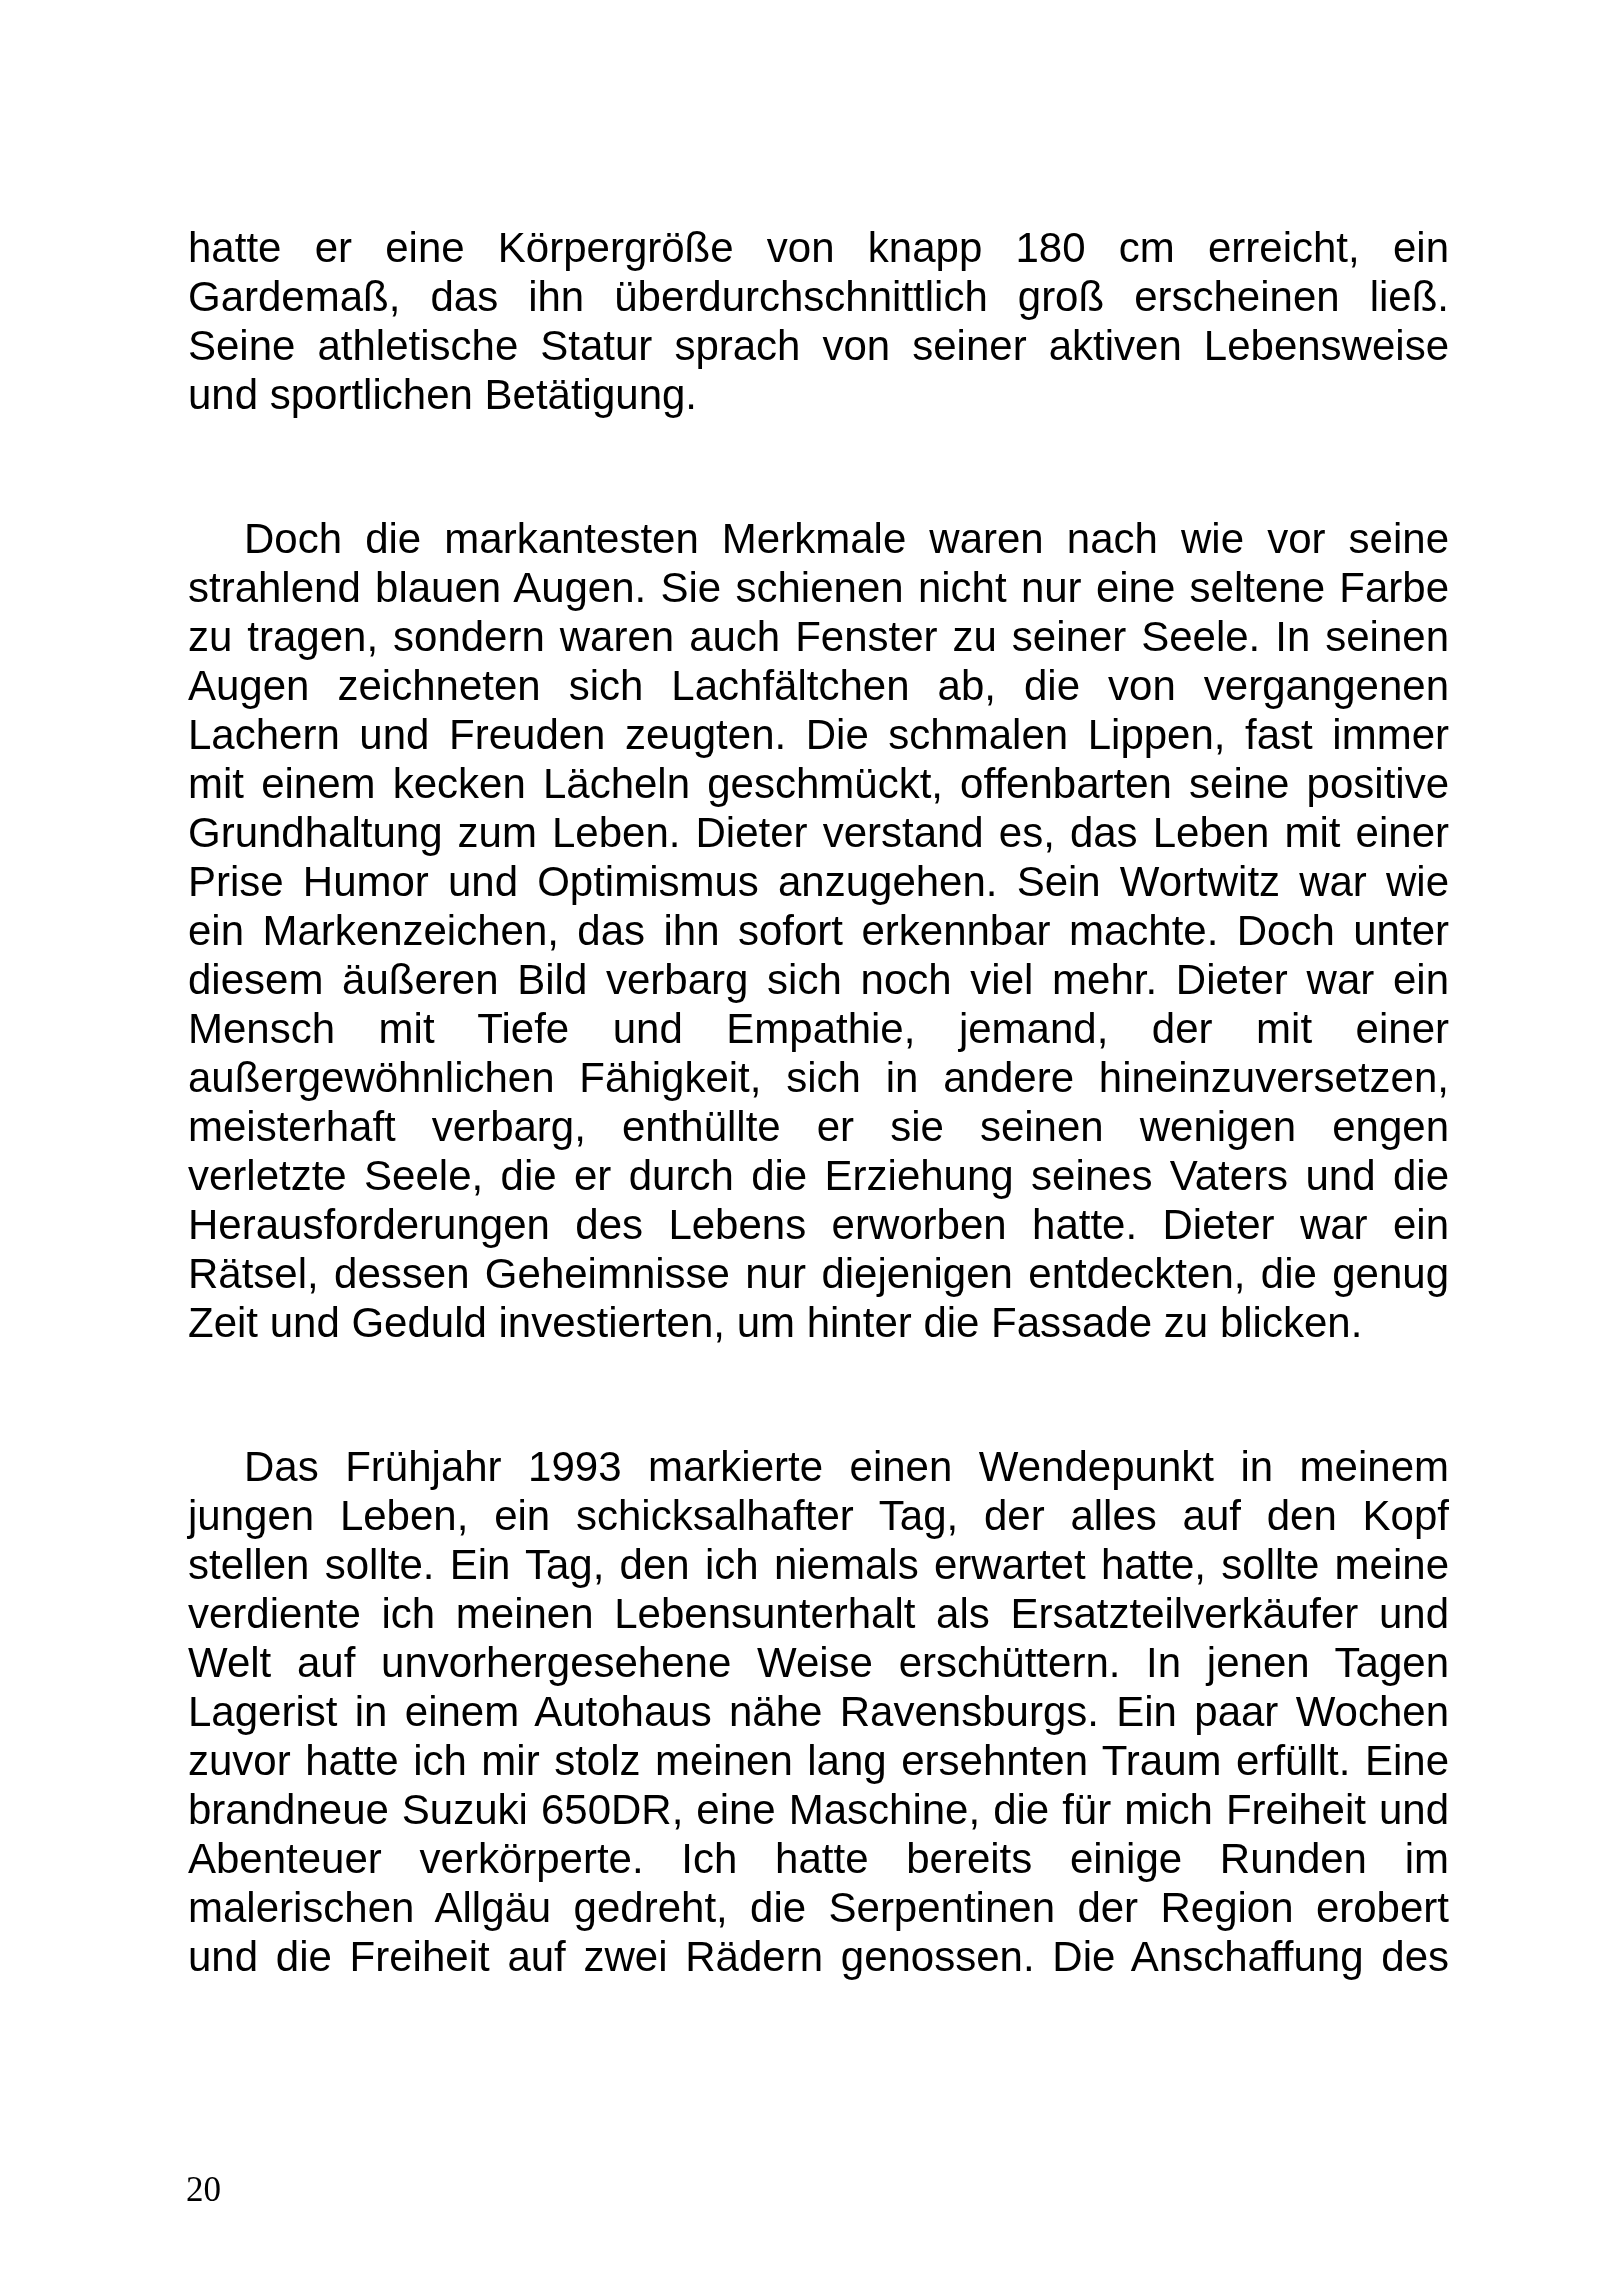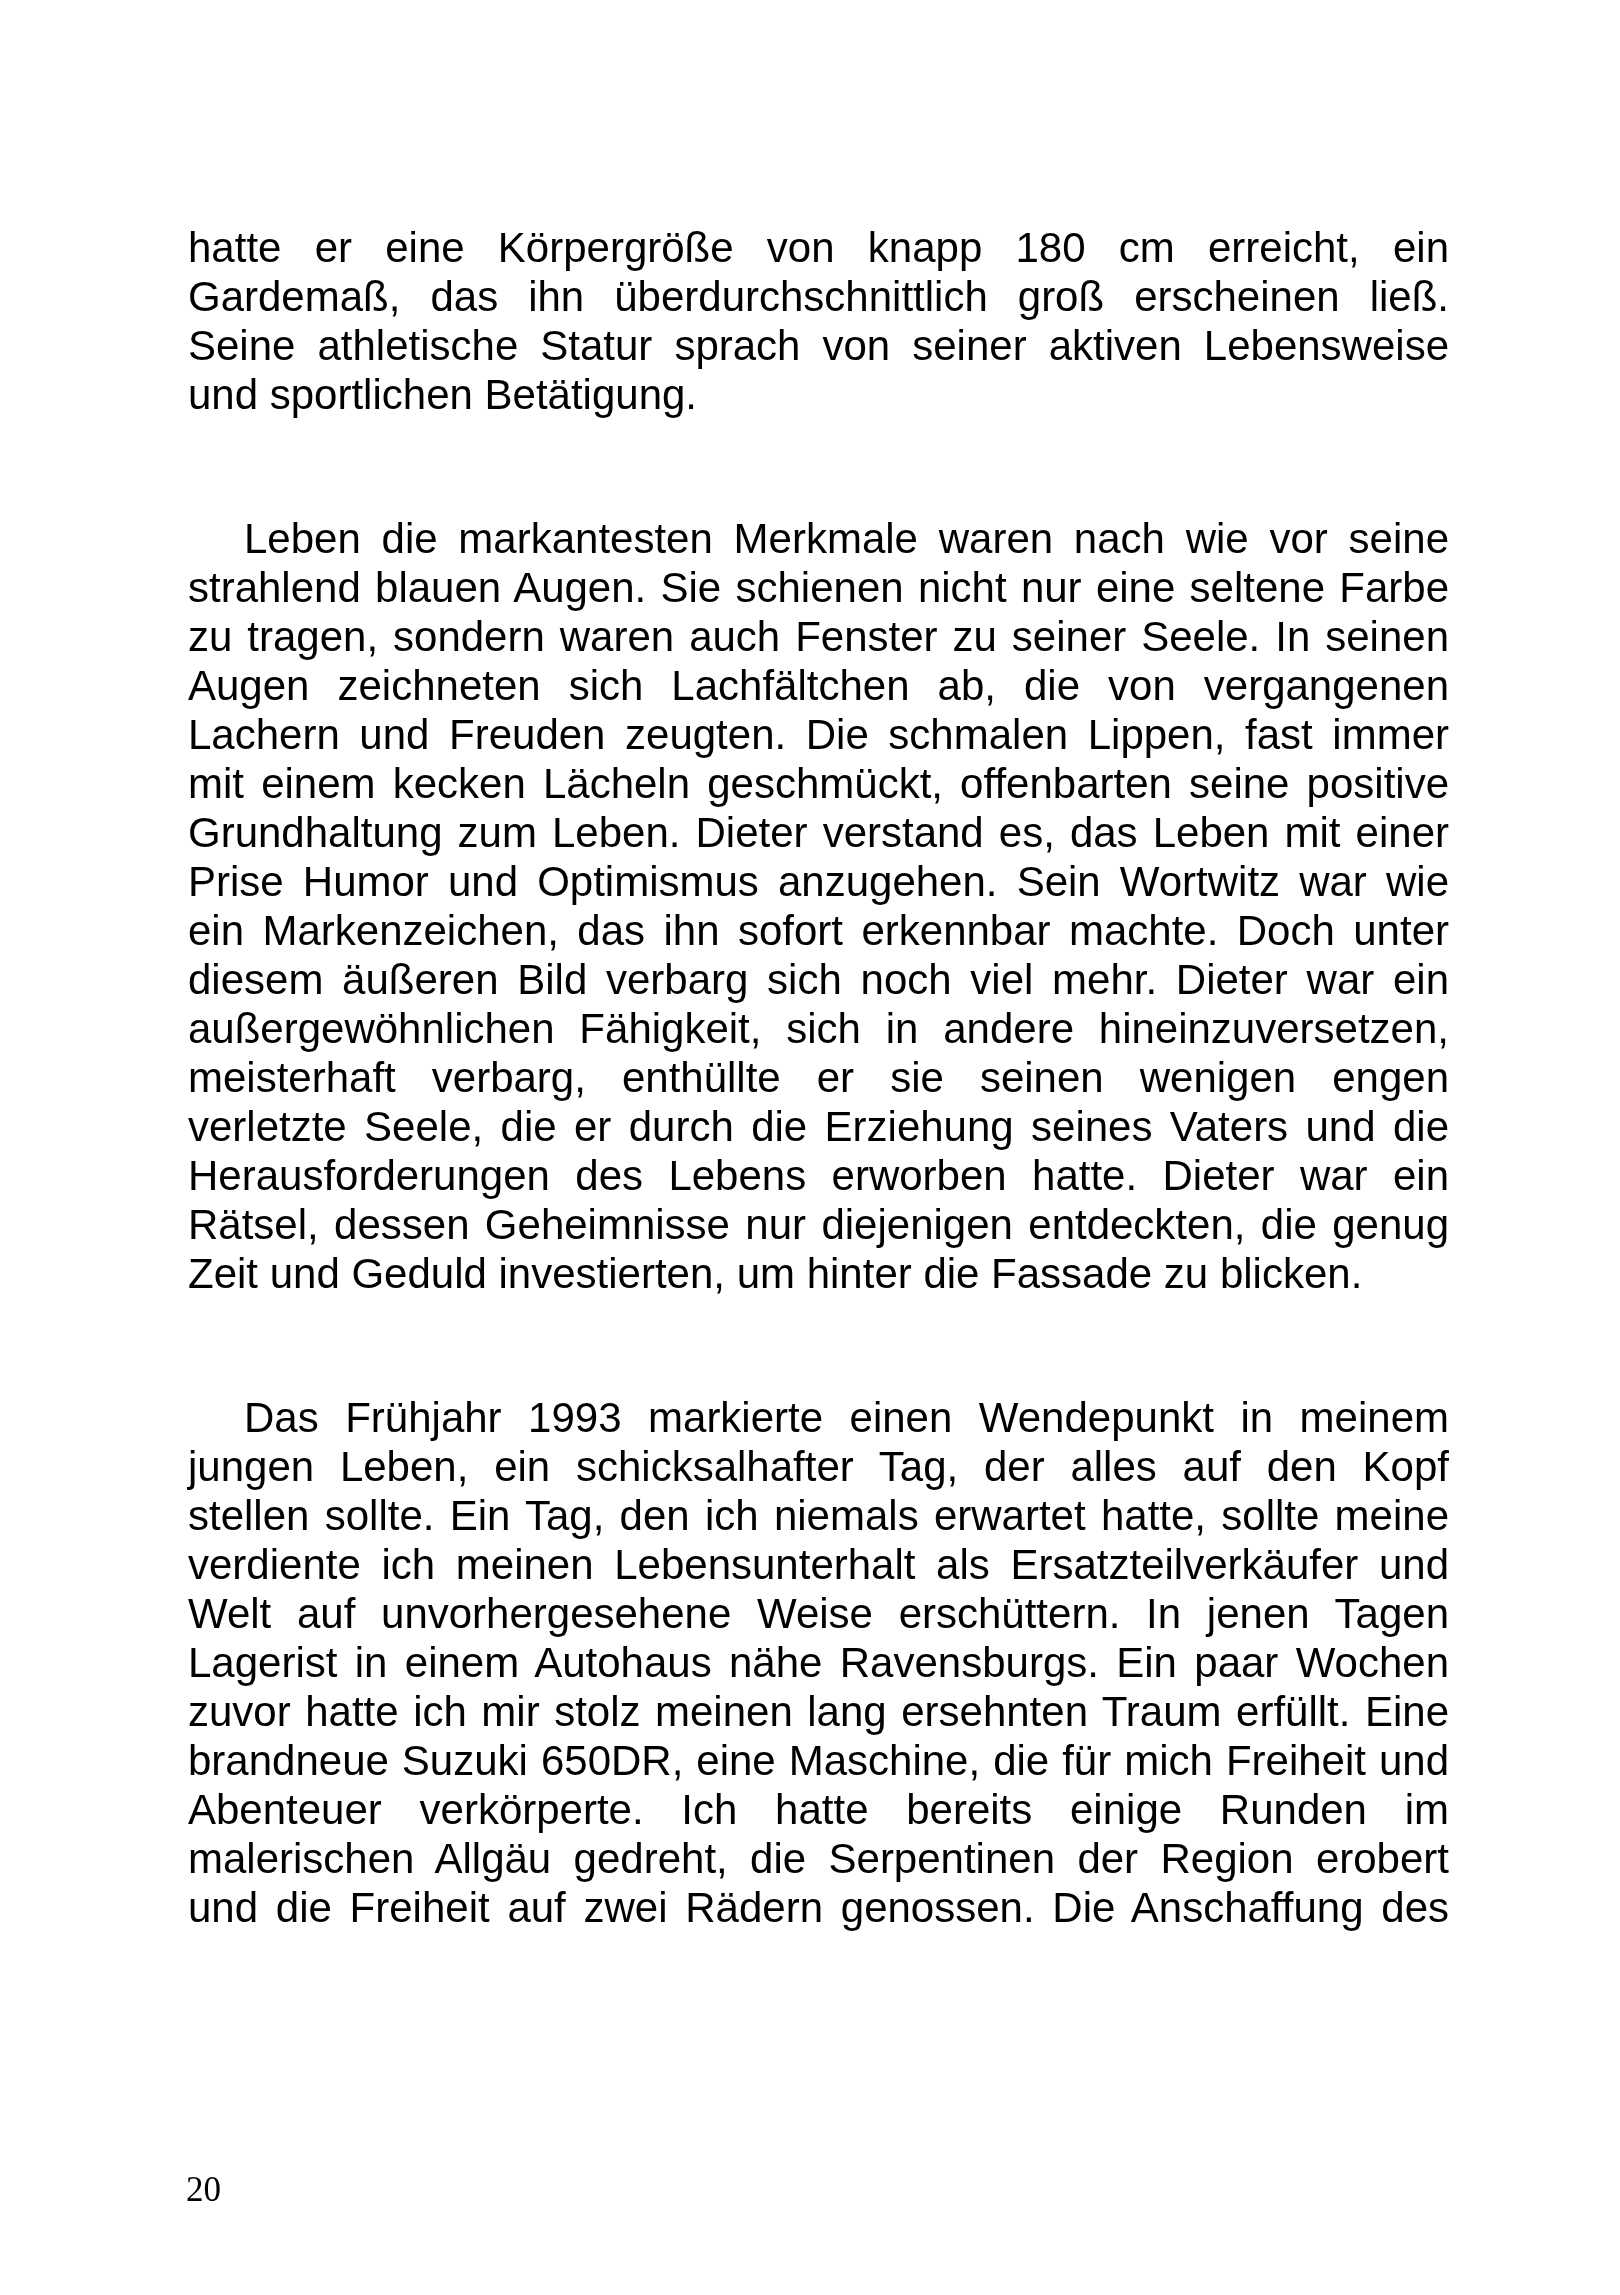--- a/index.html
+++ b/index.html
@@ -68,30 +68,31 @@
   <div class="text-block">
 
     <p class="para">
       <span class="line">hatte er eine Körpergröße von knapp 180 cm erreicht, ein</span>
       <span class="line">Gardemaß, das ihn überdurchschnittlich groß erscheinen ließ.</span>
       <span class="line">Seine athletische Statur sprach von seiner aktiven Lebensweise</span>
       <span class="line last">und sportlichen Betätigung.</span>
     </p>
 
     <p class="para">
-      <span class="line" style="padding-left:56px">Leben die markantesten Merkmale waren nach wie vor seine</span>
+      <span class="line" style="padding-left:56px">Doch die markantesten Merkmale waren nach wie vor seine</span>
       <span class="line">strahlend blauen Augen. Sie schienen nicht nur eine seltene Farbe</span>
       <span class="line">zu tragen, sondern waren auch Fenster zu seiner Seele. In seinen</span>
       <span class="line">Augen zeichneten sich Lachfältchen ab, die von vergangenen</span>
       <span class="line">Lachern und Freuden zeugten. Die schmalen Lippen, fast immer</span>
       <span class="line">mit einem kecken Lächeln geschmückt, offenbarten seine positive</span>
       <span class="line">Grundhaltung zum Leben. Dieter verstand es, das Leben mit einer</span>
       <span class="line">Prise Humor und Optimismus anzugehen. Sein Wortwitz war wie</span>
       <span class="line">ein Markenzeichen, das ihn sofort erkennbar machte. Doch unter</span>
       <span class="line">diesem äußeren Bild verbarg sich noch viel mehr. Dieter war ein</span>
+      <span class="line">Mensch mit Tiefe und Empathie, jemand, der mit einer</span>
       <span class="line">außergewöhnlichen Fähigkeit, sich in andere hineinzuversetzen,</span>
       <span class="line">meisterhaft verbarg, enthüllte er sie seinen wenigen engen</span>
       <span class="line">verletzte Seele, die er durch die Erziehung seines Vaters und die</span>
       <span class="line">Herausforderungen des Lebens erworben hatte. Dieter war ein</span>
       <span class="line">Rätsel, dessen Geheimnisse nur diejenigen entdeckten, die genug</span>
       <span class="line last">Zeit und Geduld investierten, um hinter die Fassade zu blicken.</span>
     </p>
 
     <p class="para">
       <span class="line" style="padding-left:56px">Das Frühjahr 1993 markierte einen Wendepunkt in meinem</span>

